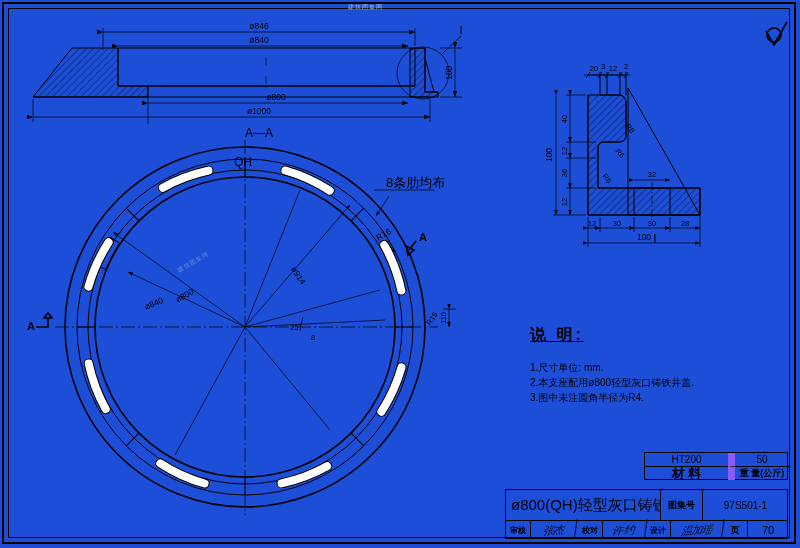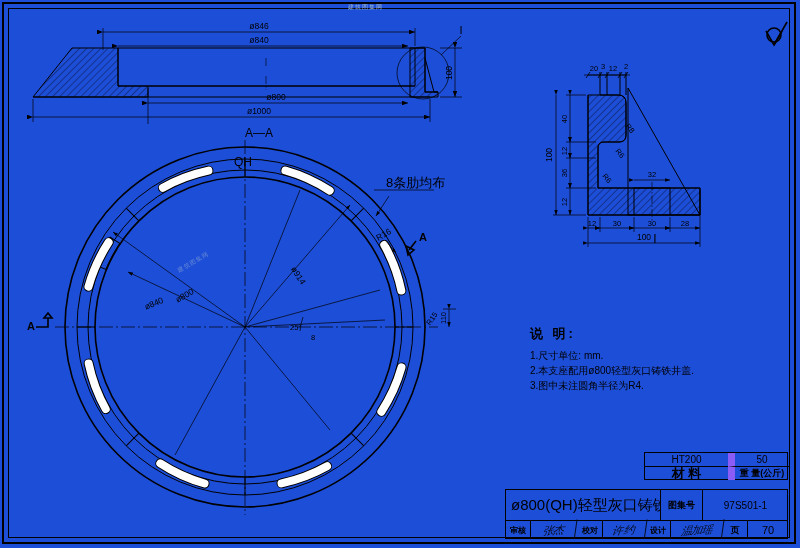--- a/index.html
+++ b/index.html
@@ -53,24 +53,25 @@
   .dimtxt-s { font-size: 7.5px; }
   .vlabel { font-size: 11px; }
   
   .notes {
     position: absolute;
     left: 530px; top: 325px;
     width: 258px;
     color: #000;
   }
   .notes-title {
-    font-size: 13px;
+    font-size: 16px;
     letter-spacing: 3px;
-    margin-bottom: 5px;
+    margin-bottom: 14px;
     font-weight: bold;
+    text-decoration: underline;
   }
   .note-line {
     font-size: 10px;
     line-height: 15px;
     white-space: nowrap;
   }
   
   .tb {
     position: absolute;
     box-sizing: border-box;

